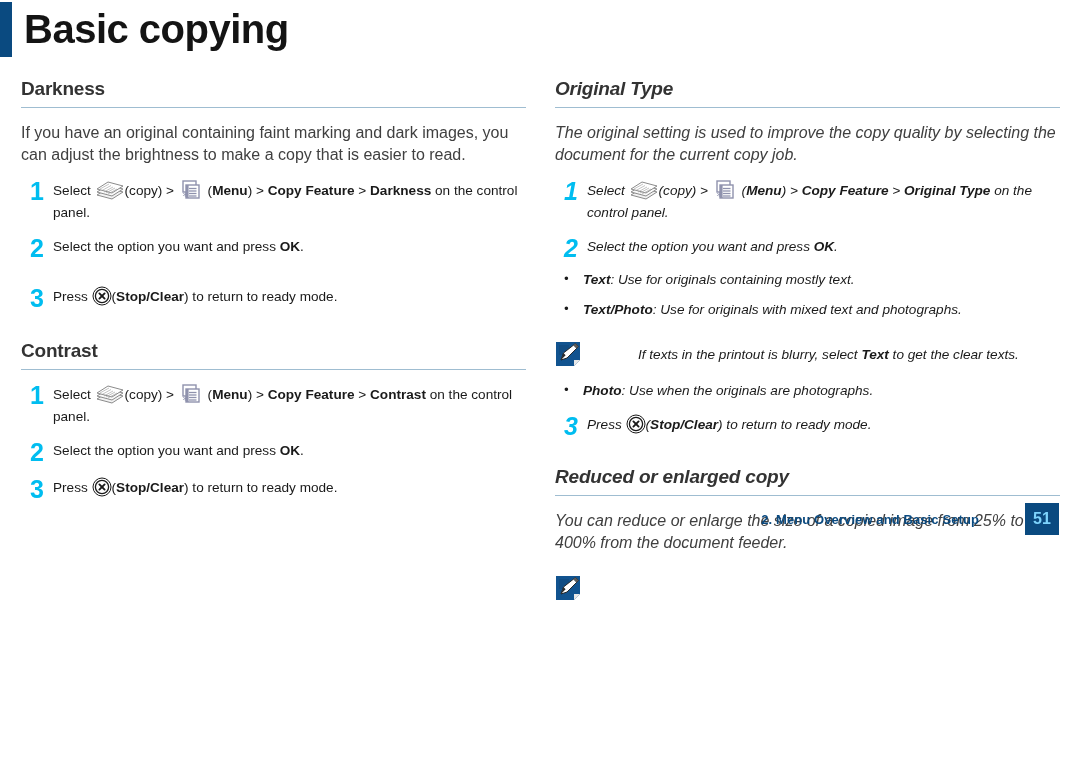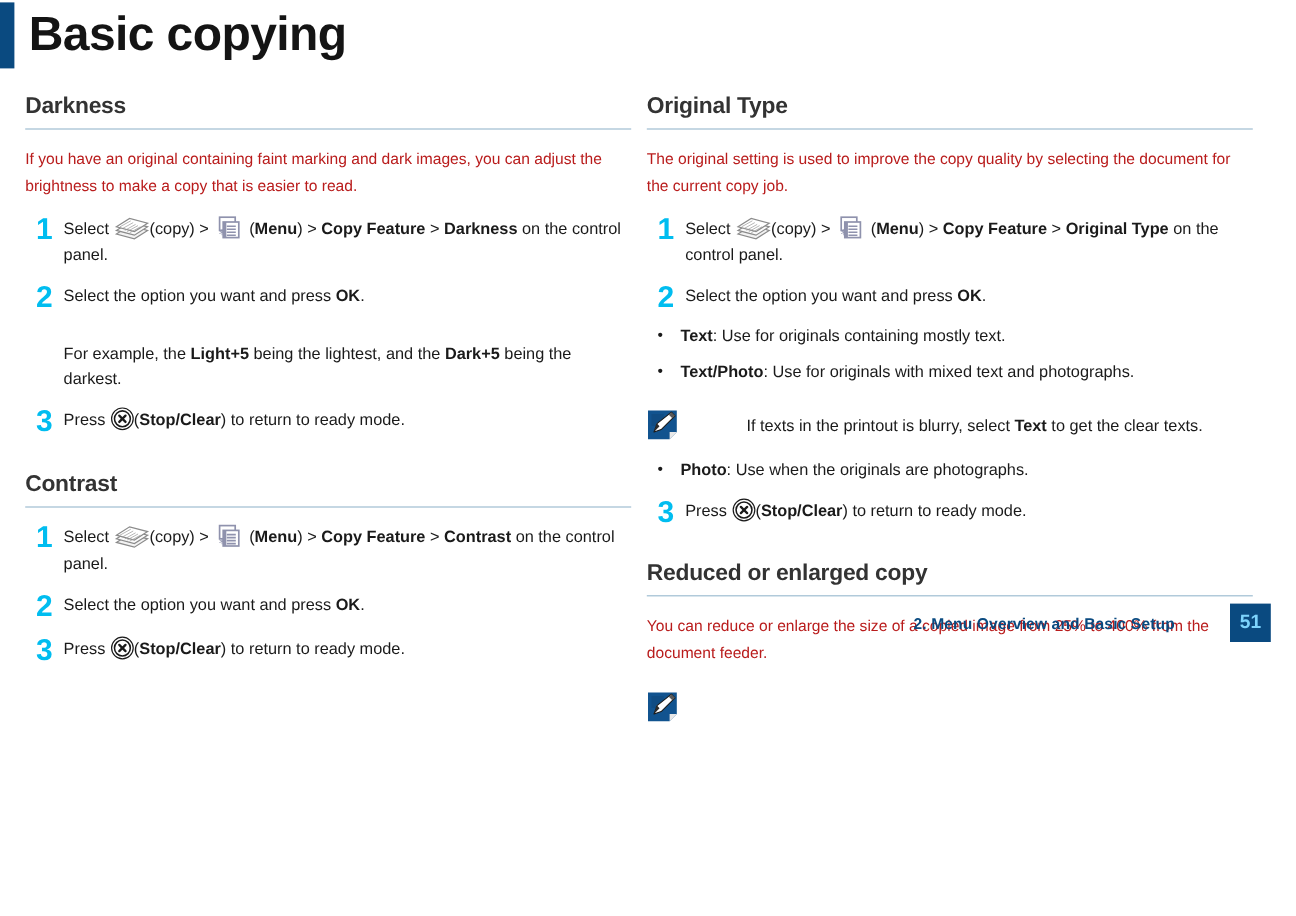--- a/index.html
+++ b/index.html
@@ -16,30 +16,30 @@
   .title-wrap { position: absolute; left: 0; top: 0; height: 58px; display: flex; align-items: center; }
   .title-accent { width: 12px; height: 55px; background: #0a4a80; }
   .page-title {
     font-size: 40px; font-weight: bold; color: #141414;
     letter-spacing: -0.5px; margin-left: 12px; line-height: 55px;
   }
 
   
   .col { position: absolute; width: 505px; top: 78px; }
   .col-left  { left: 21px; }
-  .col-right { left: 539px; }
+  .col-right { left: 555px; font-style: italic; }
 
   .sec-head {
     font-size: 19px; font-weight: bold; color: #333;
     letter-spacing: -0.2px; padding-bottom: 7px;
     border-bottom: 1.5px solid #9fbdd1;
   }
 
   .para {
-    font-size: 13px; line-height: 22px; color: #b91c1c;
+    font-size: 16px; line-height: 22px; color: #404040;
     margin-top: 14px;
   }
 
   
   .step { display: flex; margin-top: 13px; }
   .step-num {
     flex: 0 0 32px; font-size: 25px; font-weight: bold;
     color: #00bdf0; line-height: 24px; text-align: left;
     padding-left: 9px;
   }
@@ -119,21 +119,20 @@
                   <rect x="6" y="6" width="2.6" height="13" fill="#8f92ad"></rect>
                   <text x="2.4" y="20.5" font-size="11" fill="#8f92ad" font-family="DejaVu Sans, sans-serif">*</text>
                 </svg></span><span> (</span><b>Menu</b><span>) &gt; </span><b>Copy Feature</b><span> &gt; </span><b>Darkness</b><span> on the control panel.</span></div>
           </div>
           <div class="step">
             <div class="step-num">2</div>
             <div class="step-body"><span>Select the option you want and press </span><b>OK</b><span>.</span></div>
           </div>
           <div class="step">
             <div class="step-num"></div>
-            <div class="step-extra"><span>For example, the </span><b>Light+5</b><span> being the lightest, and the </span><b>Dark+5</b><span> being the darkest.</span></div>
           </div>
           <div class="step">
             <div class="step-num">3</div>
             <div class="step-body"><span>Press </span><span><svg class="ic ic-stop" viewBox="0 0 20 20" xmlns="http://www.w3.org/2000/svg">
                   <circle cx="10" cy="10" r="9" fill="none" stroke="#1a1a1a" stroke-width="1"></circle>
                   <circle cx="10" cy="10" r="6.6" fill="none" stroke="#1a1a1a" stroke-width="1.3"></circle>
                   <g stroke="#1a1a1a" stroke-width="1.9" stroke-linecap="round">
                     <path d="M7.4 7.4 L12.6 12.6"></path>
                     <path d="M12.6 7.4 L7.4 12.6"></path>
                   </g>

